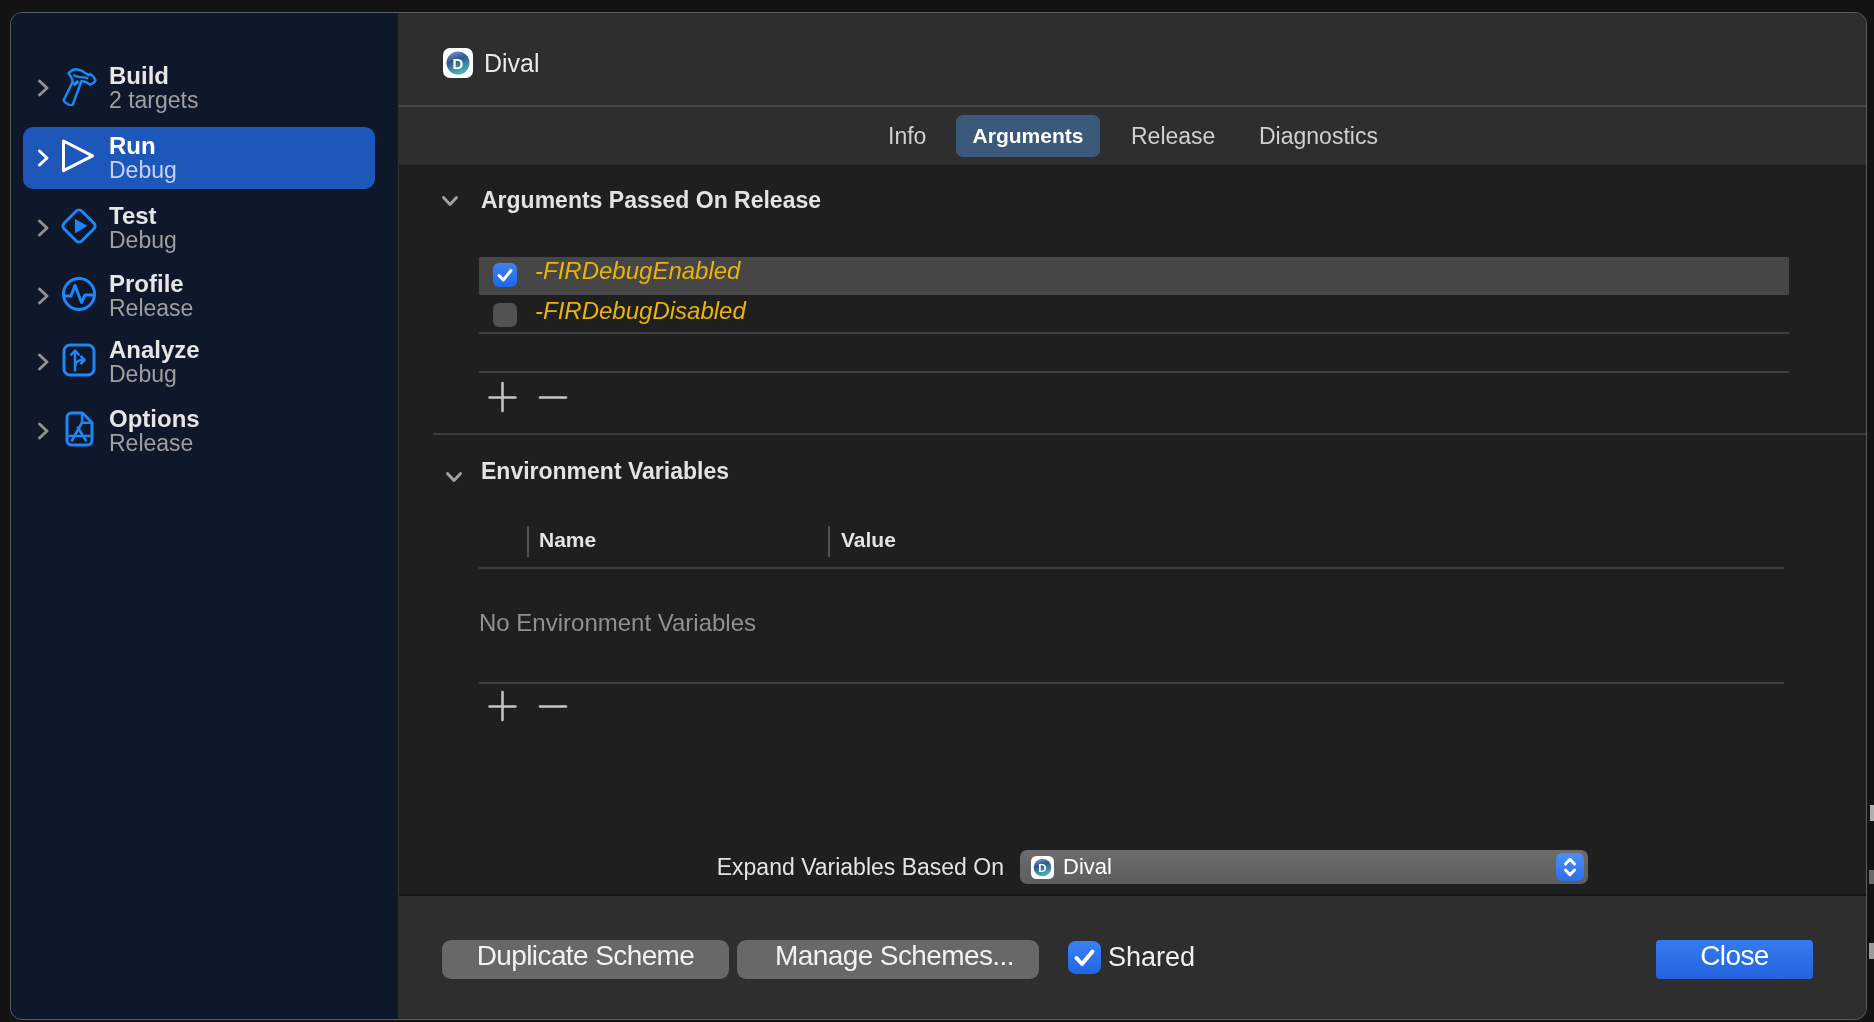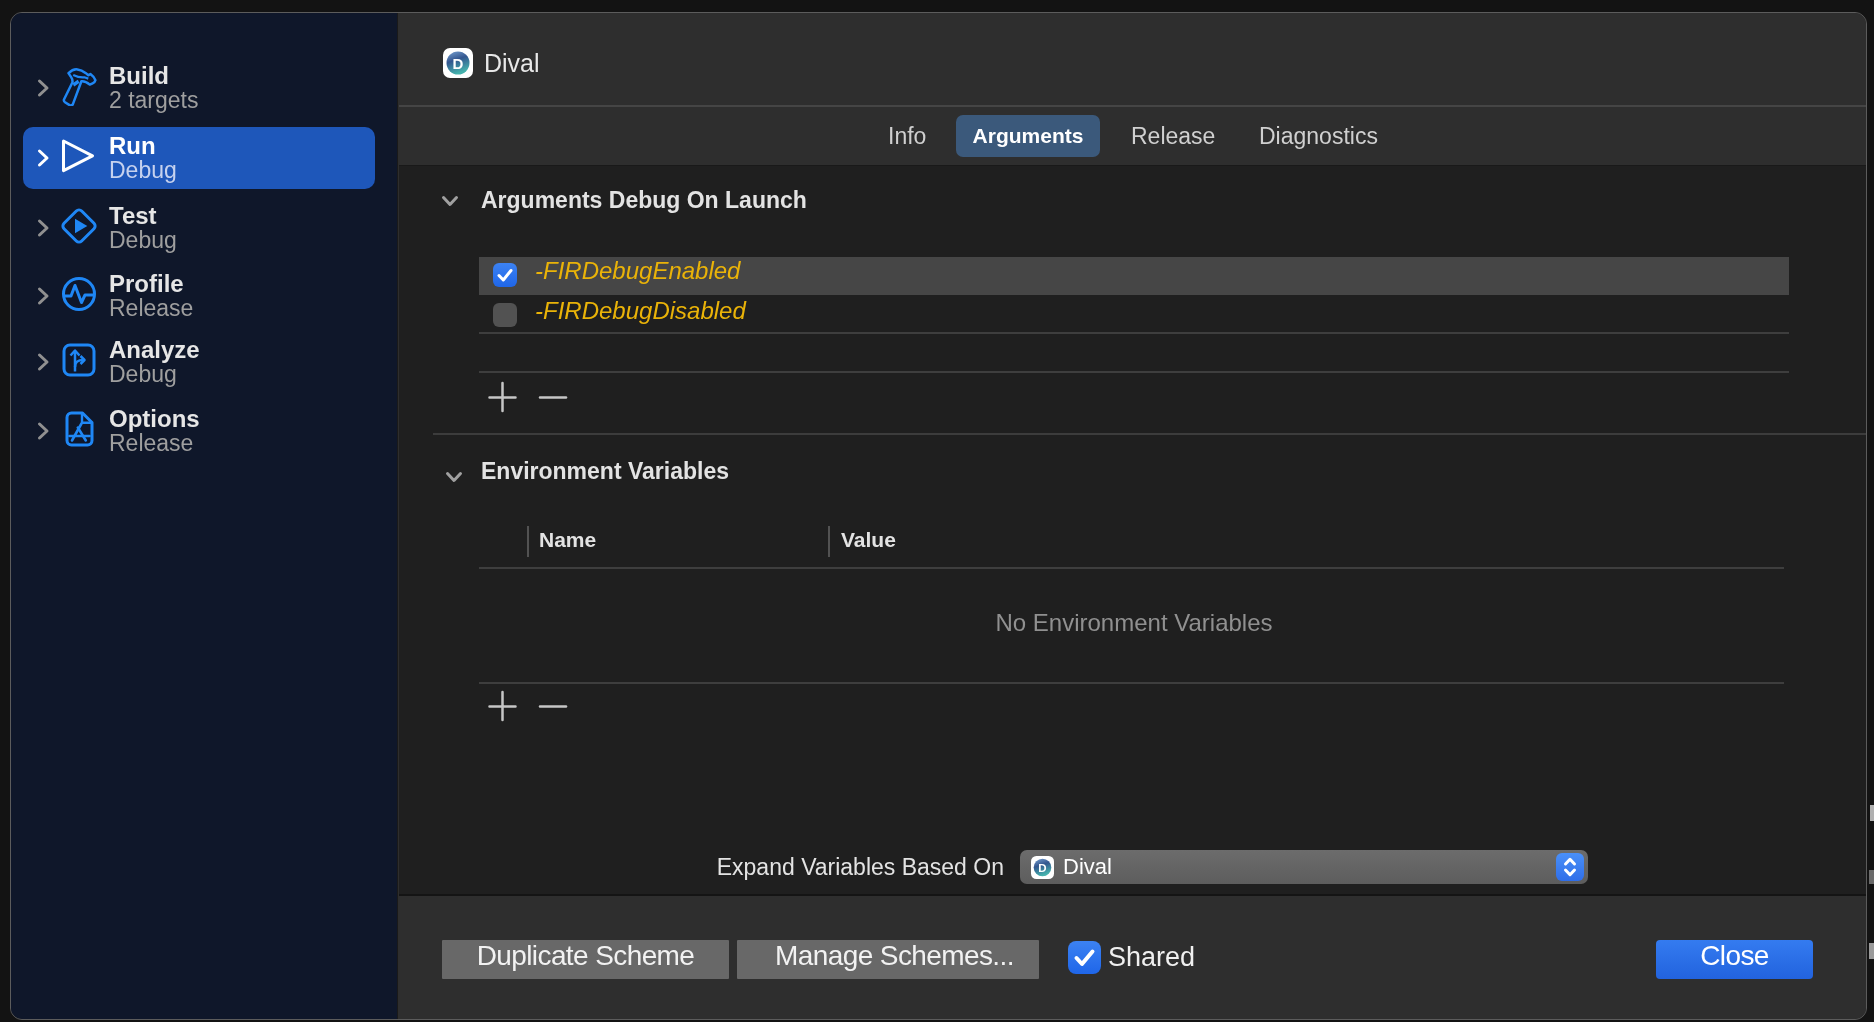--- a/index.html
+++ b/index.html
@@ -41,21 +41,21 @@
   .rowhl{position:absolute;background:#464646;}
   .cb{position:absolute;width:24px;height:24px;border-radius:6px;}
   .cb.on{background:linear-gradient(#3c82f2,#1f66e9);}
   .cb.off{background:#525252;}
   .cb svg{position:absolute;left:0;top:0;}
   .argtext{position:absolute;font-size:24px;color:#eab308;line-height:24px;font-style:italic;}
   .pm{position:absolute;width:70px;height:26px;}
   .colhead{position:absolute;font-size:21px;font-weight:bold;color:#e3e3e3;line-height:24px;}
   .colsep{position:absolute;width:2px;height:31px;background:#525252;}
   
-  .btn{position:absolute;height:39px;border-radius:1px;background:#686868;color:#f2f2f2;
+  .btn{position:absolute;height:39px;border-radius:9px;background:#686868;color:#f2f2f2;
        font-size:28px;letter-spacing:-0.6px;text-align:center;}
   #closebtn{position:absolute;height:39px;border-radius:4px;background:linear-gradient(#347bf0,#2263de);
             color:#ffffff;font-size:28px;letter-spacing:-0.6px;text-align:center;}
   
   .frag{position:absolute;background:#8d8d8d;}
 </style>
 </head>
 <body>
 <div id="root">
   <div id="win">
@@ -153,21 +153,21 @@
       <div id="tabs">
         <div class="tab" style="left:489px;">Info</div>
         <div id="pill">Arguments</div>
         <div class="tab" style="left:732px;">Release</div>
         <div class="tab" style="left:860px;">Diagnostics</div>
       </div>
       <div id="content">
         <div class="sechev" style="left:42px;top:27px;"><svg width="18" height="12" viewBox="0 0 18 12">
               <path d="M2.5 2.5 L9 9.5 L15.5 2.5" stroke="#a0a0a0" stroke-width="3" fill="none" stroke-linecap="round" stroke-linejoin="round"></path>
             </svg></div>
-        <div class="sectitle" style="left:82px;top:21px;">Arguments Debug On Launch</div>
+        <div class="sectitle" style="left:82px;top:21px;">Arguments Passed On Release</div>
         <div class="rowhl" style="left:80px;top:91px;width:1310px;height:38px;"></div>
         <div class="cb on" style="left:94px;top:97px;">
             <svg width="24" height="24" viewBox="0 0 24 24">
               <path d="M6 12.5 L10.3 17 L18 7.5" stroke="#ffffff" stroke-width="3" fill="none" stroke-linecap="round" stroke-linejoin="round"></path>
             </svg>
           </div>
         <div class="argtext" style="left:136px;top:93px;">-FIRDebugEnabled</div>
         <div class="cb off" style="left:94px;top:137px;"></div>
         <div class="argtext" style="left:136px;top:133px;">-FIRDebugDisabled</div>
         <div class="tline" style="left:80px;top:166px;width:1310px;"></div>
@@ -180,21 +180,21 @@
 
         <div class="sechev" style="left:46px;top:303px;"><svg width="18" height="12" viewBox="0 0 18 12">
               <path d="M2.5 2.5 L9 9.5 L15.5 2.5" stroke="#a0a0a0" stroke-width="3" fill="none" stroke-linecap="round" stroke-linejoin="round"></path>
             </svg></div>
         <div class="sectitle" style="left:82px;top:292px;">Environment Variables</div>
         <div class="colsep" style="left:128px;top:360px;"></div>
         <div class="colhead" style="left:140px;top:362px;">Name</div>
         <div class="colsep" style="left:429px;top:360px;"></div>
         <div class="colhead" style="left:442px;top:362px;">Value</div>
         <div class="tline" style="left:80px;top:401px;width:1305px;"></div>
-        <div style="position:absolute;left:80px;top:444px;width:1310px;text-align:center;font-size:24px;color:#909090;line-height:26px;">No Environment Variables</div>
+        <div style="position:absolute;left:80px;top:444px;width:1310px;text-align:left;font-size:24px;color:#909090;line-height:26px;">No Environment Variables</div>
         <div class="tline" style="left:80px;top:516px;width:1305px;"></div>
         <div class="pm" style="left:89px;top:523px;"><svg width="80" height="34" viewBox="0 0 80 34">
           <path d="M14.5 3 L14.5 31 M1.5 17.5 L27.5 17.5" stroke="#c6c6c6" stroke-width="2.5" fill="none" stroke-linecap="round"></path>
           <path d="M52 17.5 L78 17.5" stroke="#c6c6c6" stroke-width="2.5" fill="none" stroke-linecap="round"></path>
         </svg></div>
 
         <div style="position:absolute;left:315px;top:688px;width:290px;text-align:right;font-size:23px;color:#e3e3e3;line-height:26px;">Expand Variables Based On</div>
         <div style="position:absolute;left:621px;top:684px;width:568px;height:34px;border-radius:7px;background:linear-gradient(#6c6c6c,#5d5d5d);">
           <div style="position:absolute;left:11px;top:6px;width:23px;height:23px;"><svg width="23" height="23" viewBox="0 0 30 30">
             <rect x="0" y="0" width="30" height="30" rx="7" fill="#ffffff"></rect>

